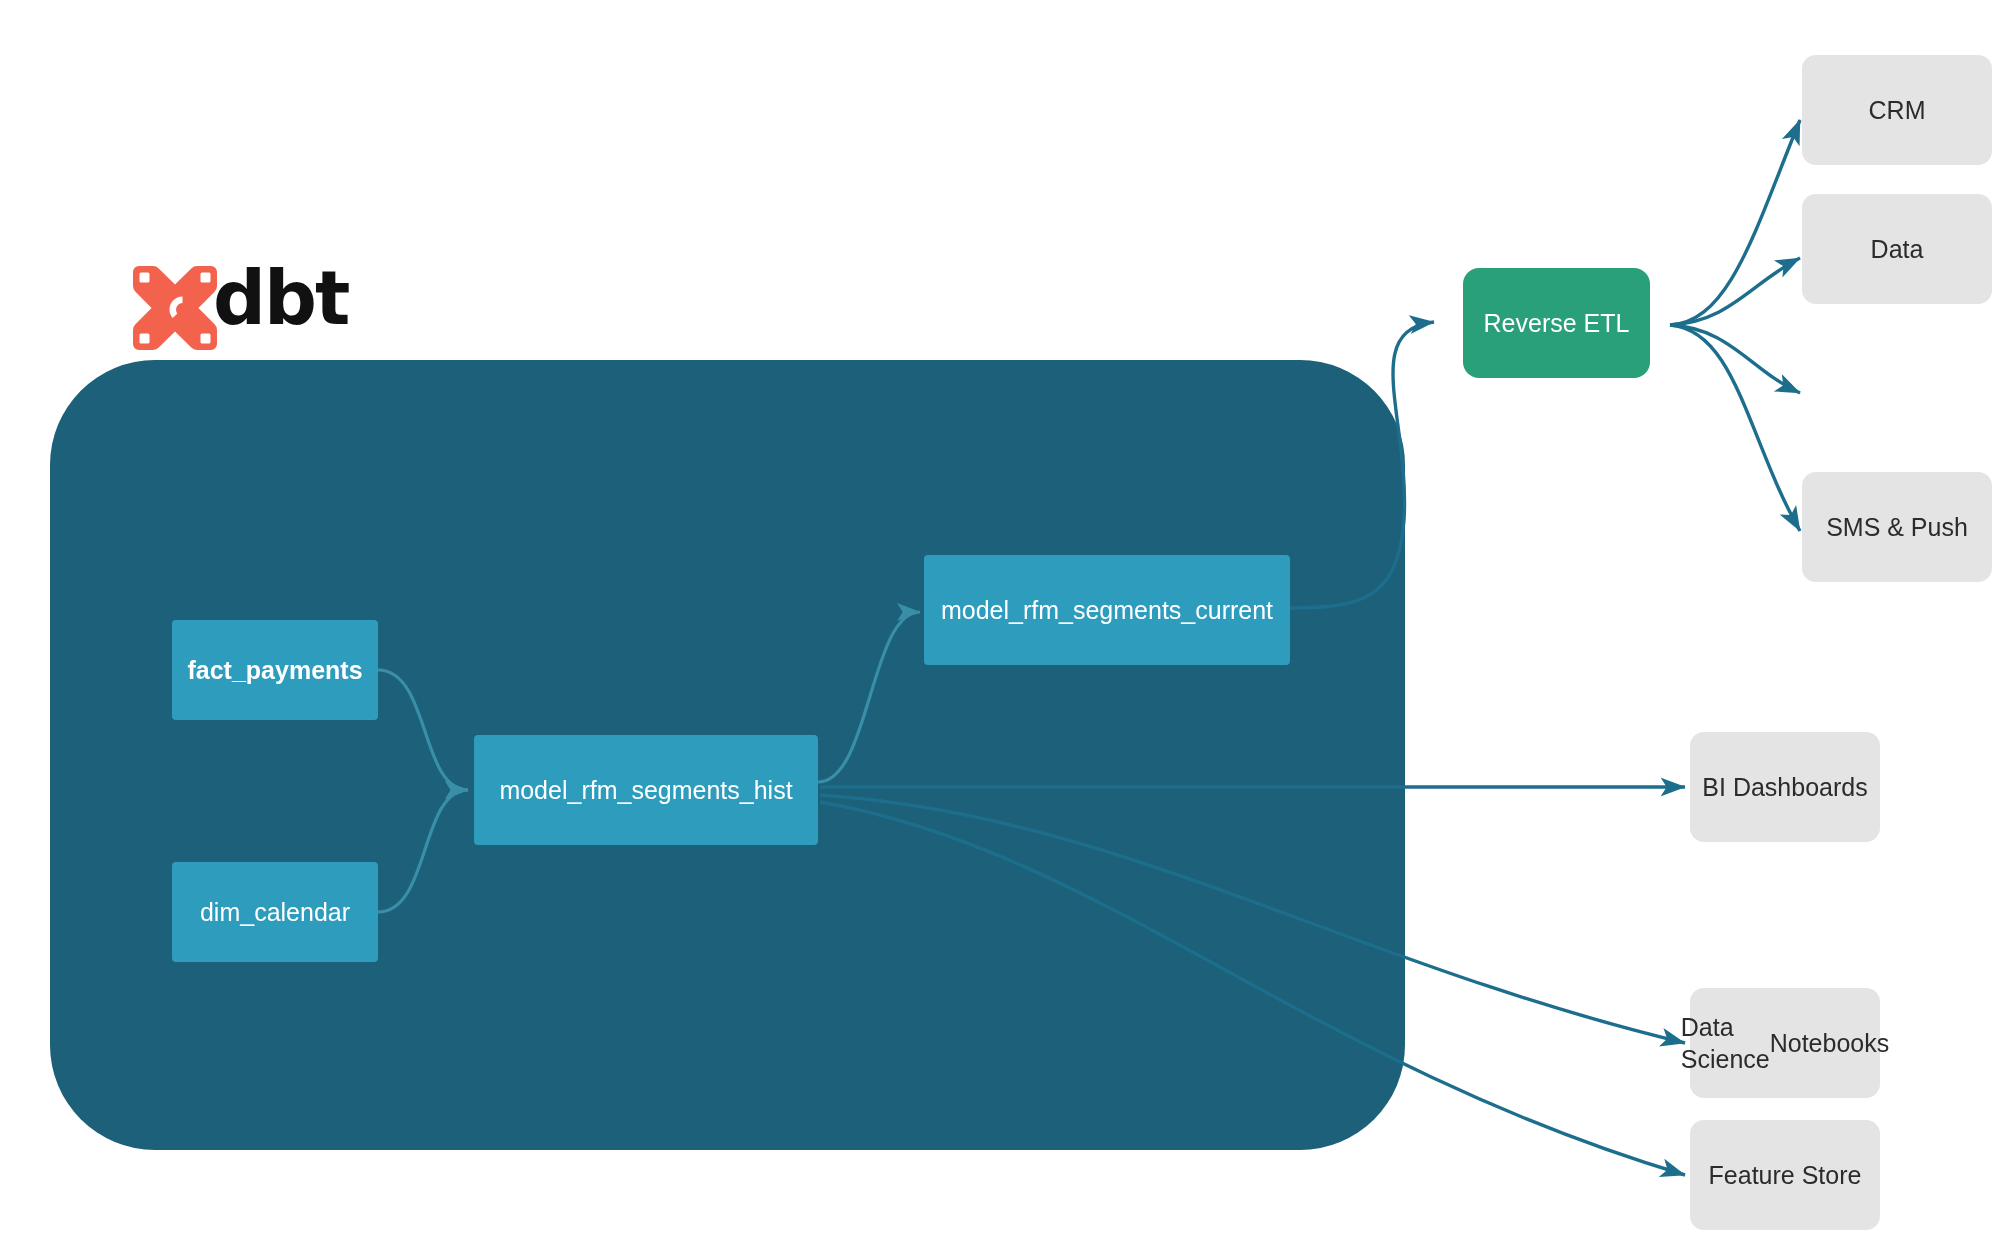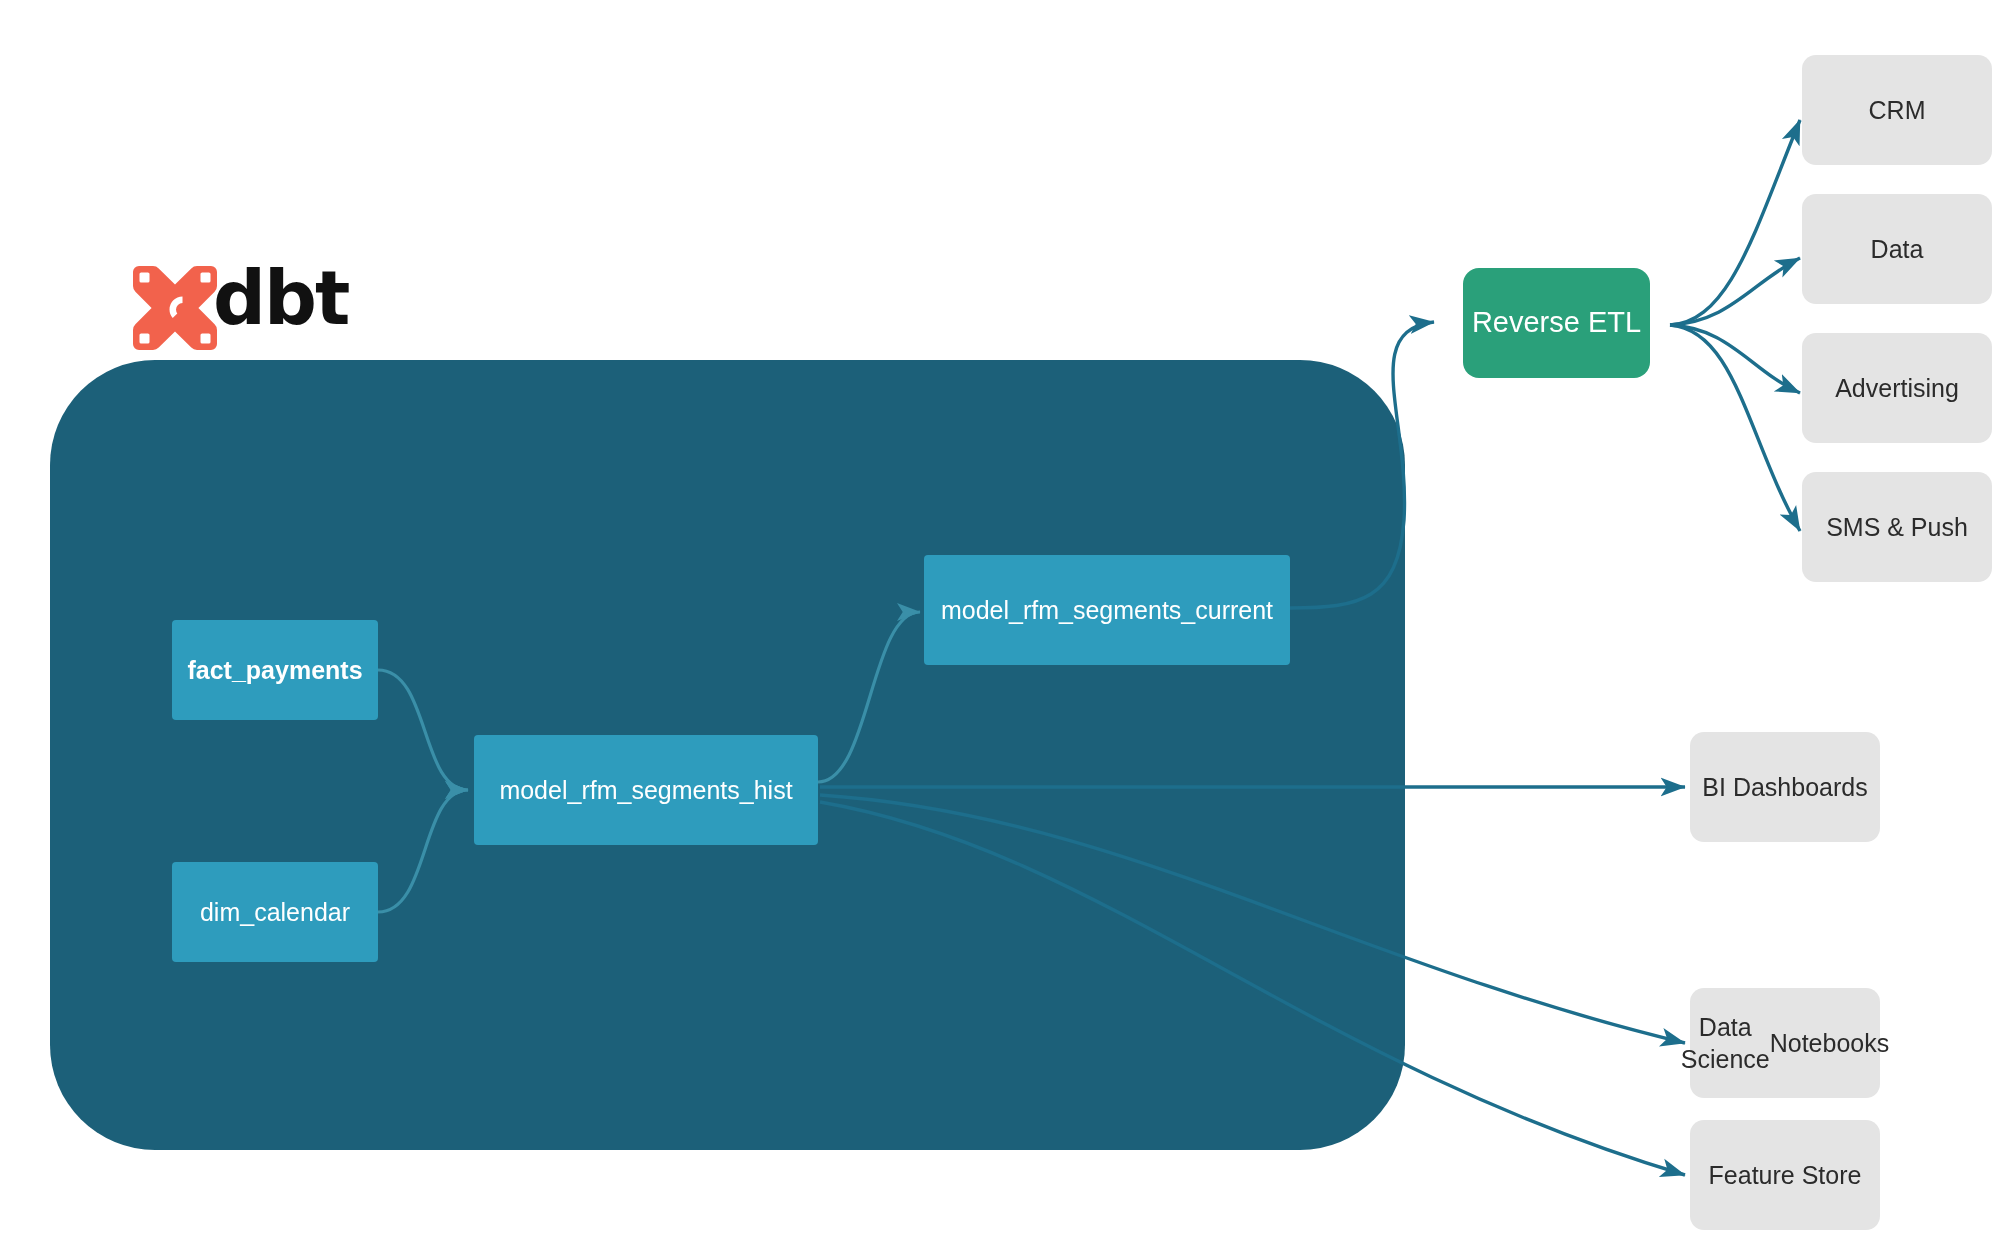--- a/index.html
+++ b/index.html
@@ -33,36 +33,35 @@
     width: 1355px;
     height: 790px;
     background: #1c6079;
     border-radius: 105px;
   }
   .node {
     position: absolute;
     display: flex;
     align-items: center;
     justify-content: center;
-    text-align: center;
     box-sizing: border-box;
     line-height: 1.3;
   }
   .model-node {
     background: #2e9cbd;
     color: #ffffff;
     border-radius: 4px;
     font-size: 25px;
     padding: 0 18px;
   }
   .etl-node {
     background: #2aa07a;
     color: #ffffff;
     border-radius: 16px;
-    font-size: 29px;
+    font-size: 25px;
   }
   .dest-node {
     background: #e4e4e4;
     color: #2b2b2b;
     border-radius: 14px;
     font-size: 25px;
     padding: 0 10px;
   }
   
   .dbt-logo {
@@ -167,23 +166,20 @@
   </div>
 
   <div class="node dest-node" style="left:1802px; top:55px; width:190px; height:110px;">
     <span>CRM</span>
   </div>
 
   <div class="node dest-node" style="left:1802px; top:194px; width:190px; height:110px;">
     <span>Data</span>
   </div>
 
-  <div class="node dest-node" style="left:1802px; top:333px; width:190px; height:110px;">
-    <span>Advertising</span>
-  </div>
 
   <div class="node dest-node" style="left:1802px; top:472px; width:190px; height:110px;">
     <span>SMS &amp; Push</span>
   </div>
 
   <div class="node dest-node" style="left:1690px; top:732px; width:190px; height:110px;">
     <span>BI Dashboards</span>
   </div>
 
   <div class="node dest-node" style="left:1690px; top:988px; width:190px; height:110px; flex-direction:row;">

